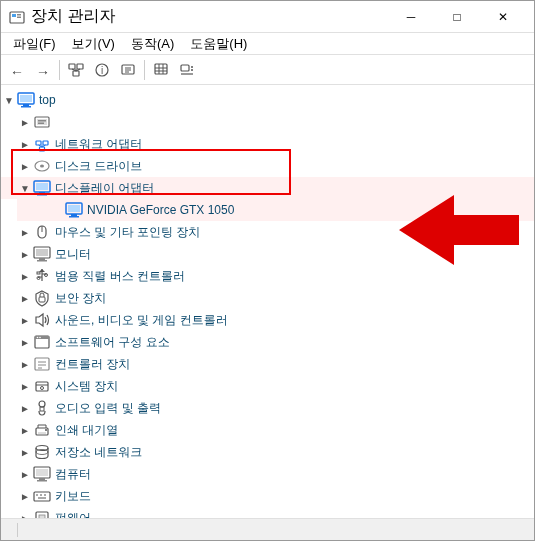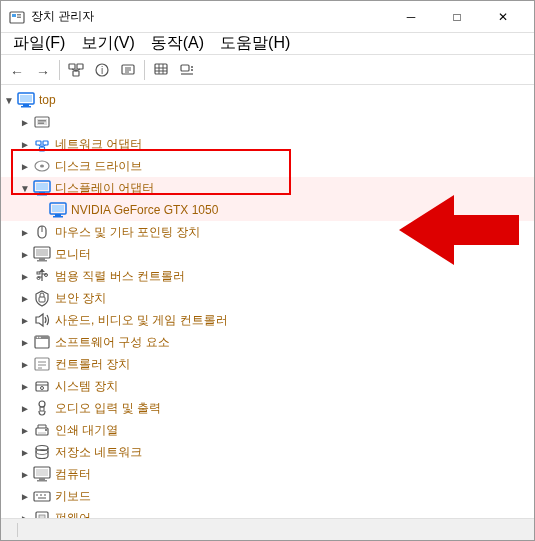--- a/index.html
+++ b/index.html
@@ -33,21 +33,21 @@
     }
 
     .title-bar-icon {
       width: 16px;
       height: 16px;
       margin-right: 6px;
     }
 
     .title-bar-text {
       flex: 1;
-      font-size: 12px;
+      font-size: 16px;
       color: #000;
     }
 
     .title-bar-buttons {
       display: flex;
       gap: 0;
     }
 
     .title-btn {
       width: 46px;
@@ -67,21 +67,21 @@
       height: 22px;
       display: flex;
       align-items: center;
       padding: 0 4px;
       border-bottom: 1px solid #e0e0e0;
       background: #ffffff;
     }
 
     .menu-item {
       padding: 2px 8px;
-      font-size: 16px;
+      font-size: 13px;
       cursor: pointer;
       color: #000;
     }
 
     
     .toolbar {
       height: 30px;
       display: flex;
       align-items: center;
       padding: 0 4px;
@@ -151,21 +151,21 @@
       height: 18px;
       margin-right: 4px;
       flex-shrink: 0;
       display: inline-flex;
       align-items: center;
       justify-content: center;
     }
 
     .tree-label {
       font-size: 12px;
-      color: #a16207;
+      color: #0c4a6e;
     }
 
     
     .highlight-box {
       position: absolute;
       border: 2px solid #e00;
       pointer-events: none;
       background: transparent;
     }
 
@@ -341,21 +341,21 @@
         <svg width="18" height="18" viewBox="0 0 18 18">
             <rect x="1" y="2" width="16" height="11" rx="1" fill="none" stroke="#1a73e8" stroke-width="1.5"></rect>
             <rect x="3" y="4" width="12" height="7" fill="#b3d9ff"></rect>
             <rect x="6" y="13" width="6" height="2" fill="#1a73e8"></rect>
             <rect x="4" y="15" width="10" height="1.5" fill="#1a73e8"></rect>
           </svg>
       </span>
       <span class="tree-label">디스플레이 어댑터</span>
     </div>
 
-    <div class="tree-item" style="background:#fff0f0;">
+    <div class="tree-item" style="background:#fff0f0;margin-left:16px;">
       <span class="tree-indent"></span>
       <span class="tree-indent"></span>
       <span class="tree-arrow" style="visibility:hidden;">►</span>
       <span class="tree-icon">
         <svg width="18" height="18" viewBox="0 0 18 18">
             <rect x="1" y="2" width="16" height="11" rx="1" fill="none" stroke="#1a73e8" stroke-width="1.5"></rect>
             <rect x="3" y="4" width="12" height="7" fill="#b3d9ff"></rect>
             <rect x="6" y="13" width="6" height="2" fill="#1a73e8"></rect>
             <rect x="4" y="15" width="10" height="1.5" fill="#1a73e8"></rect>
           </svg>

